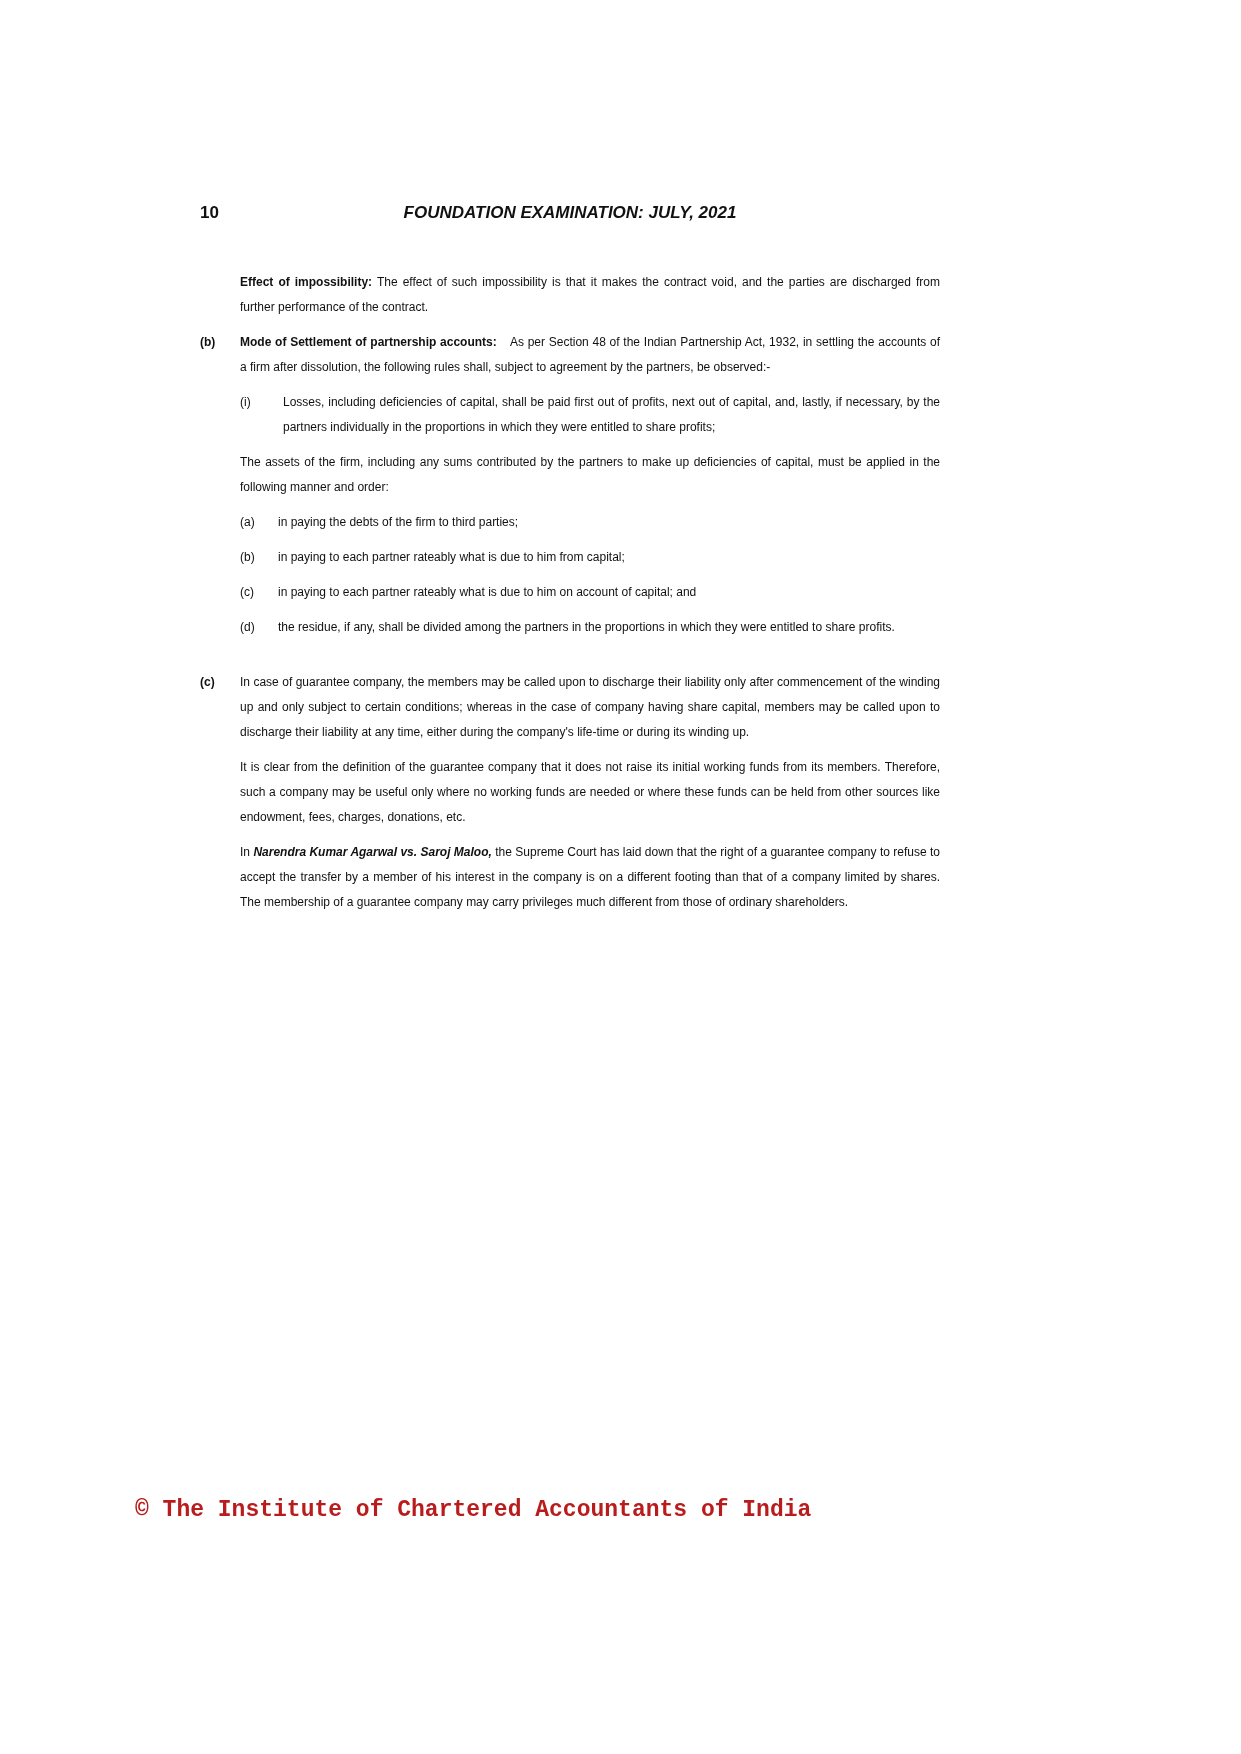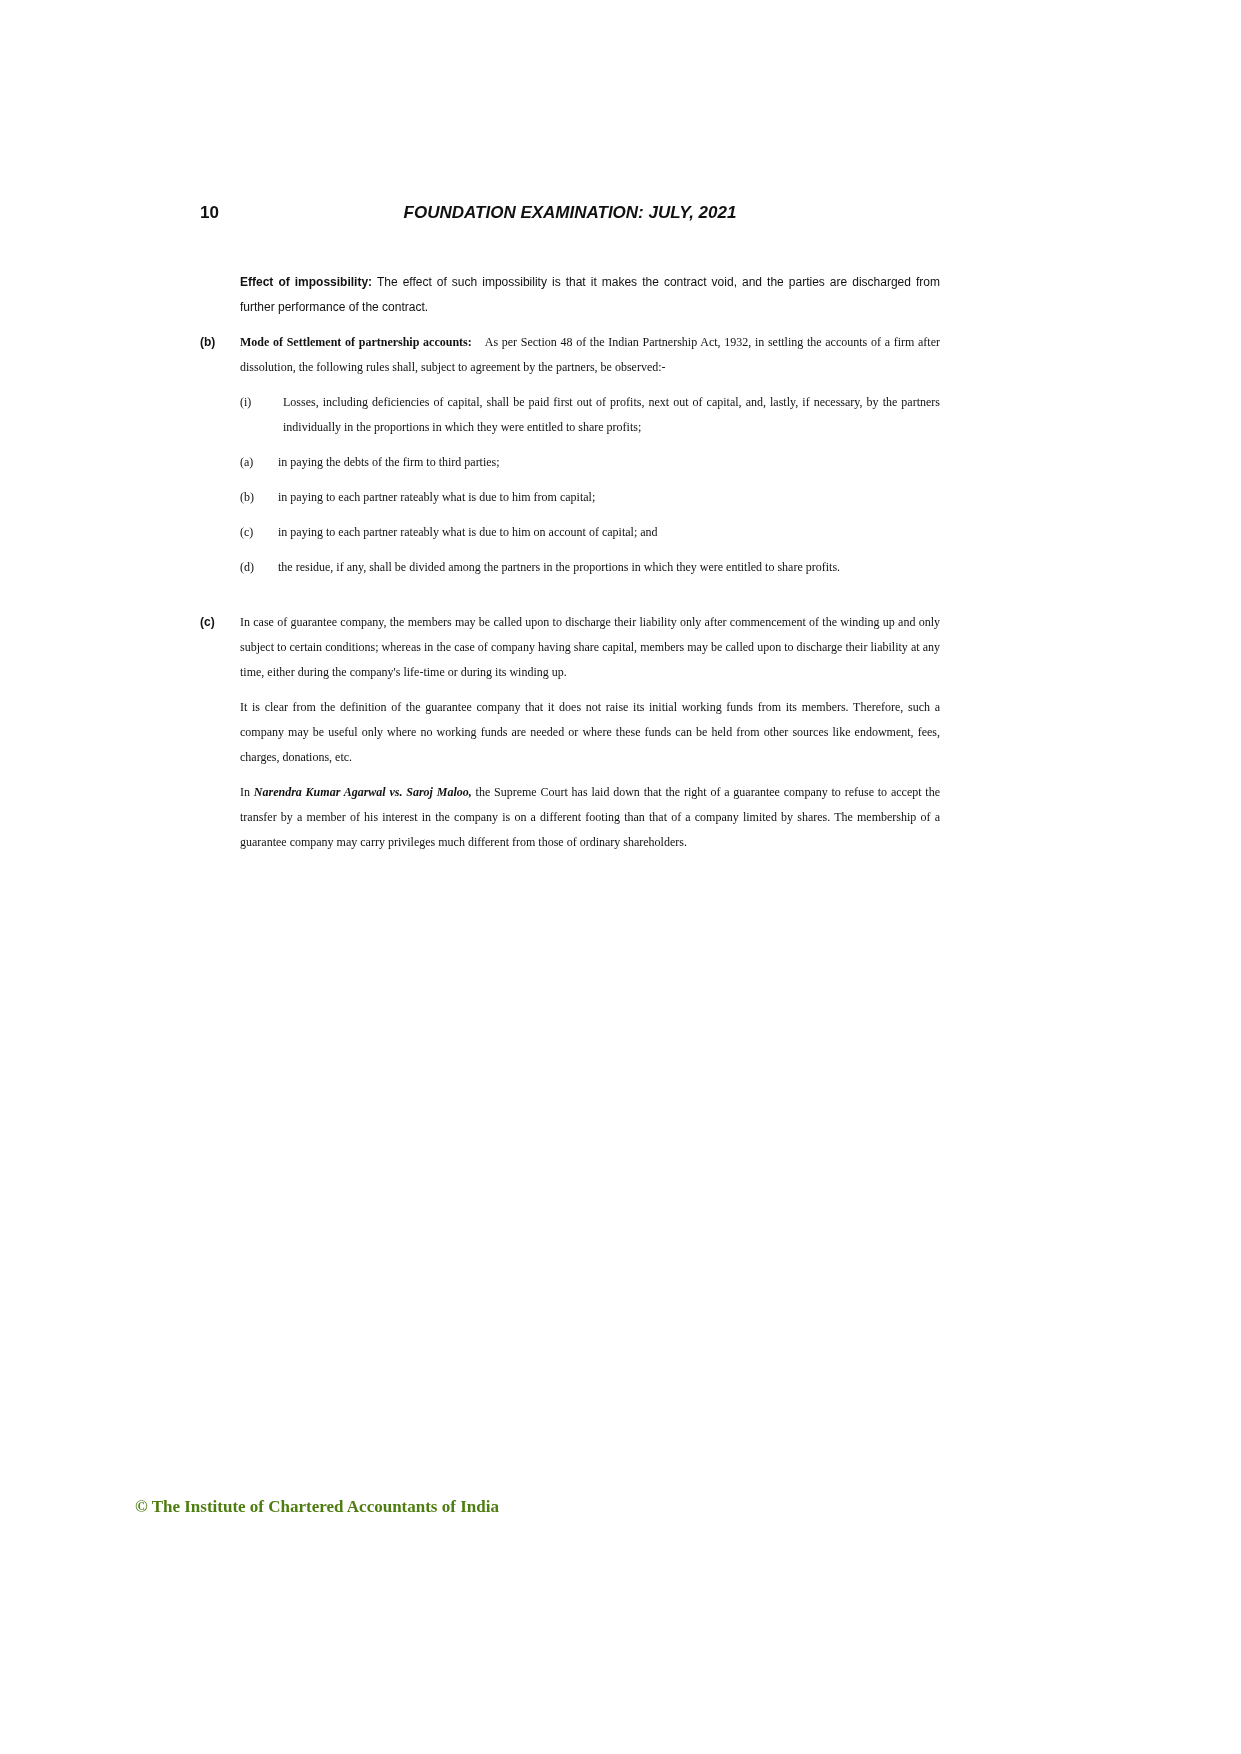--- a/index.html
+++ b/index.html
@@ -31,32 +31,32 @@
     font-size: 12px;
     line-height: 25px;
     text-align: justify;
   }
   .para { margin-bottom: 10px; }
   .indent-1 { margin-left: 40px; }
   .li { display: flex; margin-bottom: 10px; }
   .li > .marker { flex: 0 0 40px; }
   .li.l2 > .marker { flex: 0 0 43px; }
   .li.l3 > .marker { flex: 0 0 38px; }
-  .li > .body { flex: 1; font-family: Liberation Serif, serif; }
+  .li > .body { flex: 1; }
   .bold { font-weight: bold; }
   .case-name { font-weight: bold; font-style: italic; }
   .gap-after { margin-right: 10px; }
   .page-footer {
     position: absolute;
     top: 1497px;
     left: 135px;
-    font-family: Liberation Serif, serif;
+    font-family: Liberation Mono, monospace;
     font-weight: bold;
-    font-size: 17px;
-    color: #4d7c0f;
+    font-size: 23px;
+    color: #b91c1c;
   }
 </style>
 </head>
 <body>
 
 <div class="page">
 
   <div class="page-header">
     <span class="page-number">10</span>
     <span class="header-title">FOUNDATION EXAMINATION: JULY, 2021</span>
@@ -79,20 +79,21 @@
 
         <div class="li l2">
           <span class="marker">(i)</span>
           <div class="body">
             <p>Losses, including deficiencies of capital, shall be paid first out of profits, next out of capital, and, lastly, if necessary, by the partners individually in the proportions in which they were entitled to share profits;</p>
           </div>
         </div>
 
         <div class="li l2">
           <div class="body">
+            <p class="para">The assets of the firm, including any sums contributed by the partners to make up deficiencies of capital, must be applied in the following manner and order:</p>
 
             <div class="li l3">
               <span class="marker">(a)</span>
               <div class="body">
                 <p>in paying the debts of the firm to third parties;</p>
               </div>
             </div>
 
             <div class="li l3">
               <span class="marker">(b)</span>

